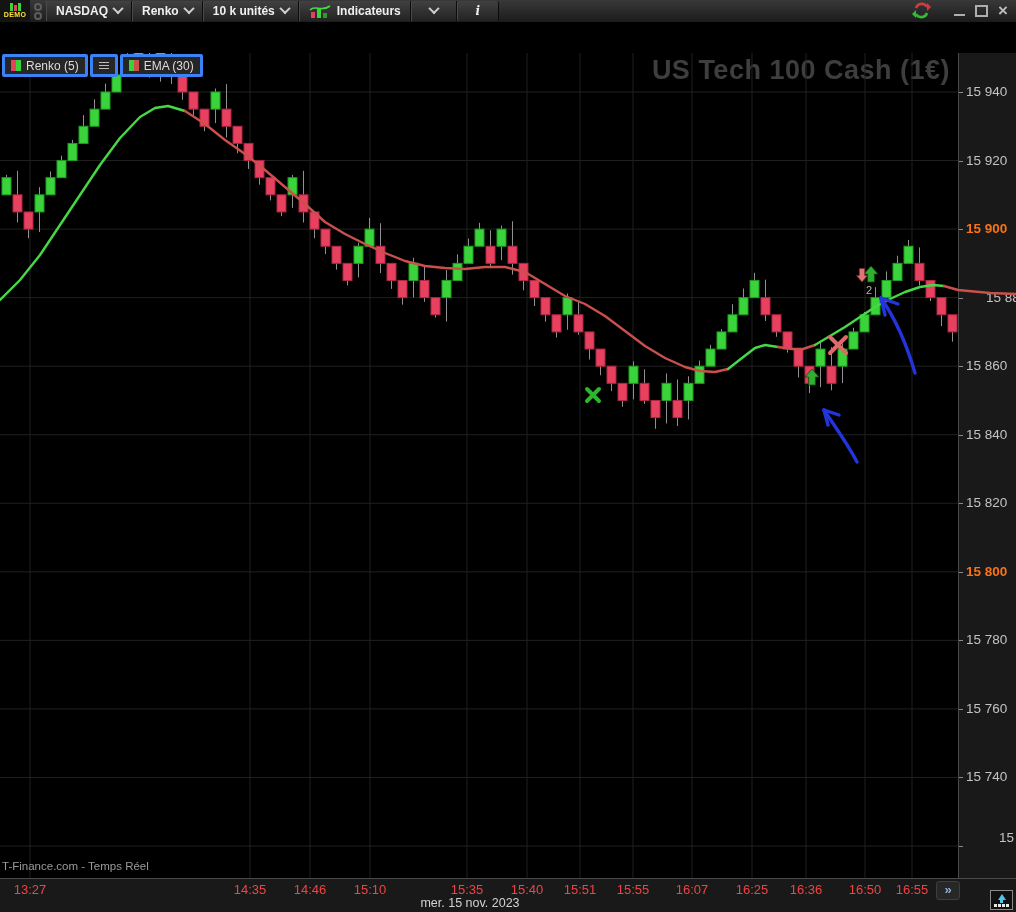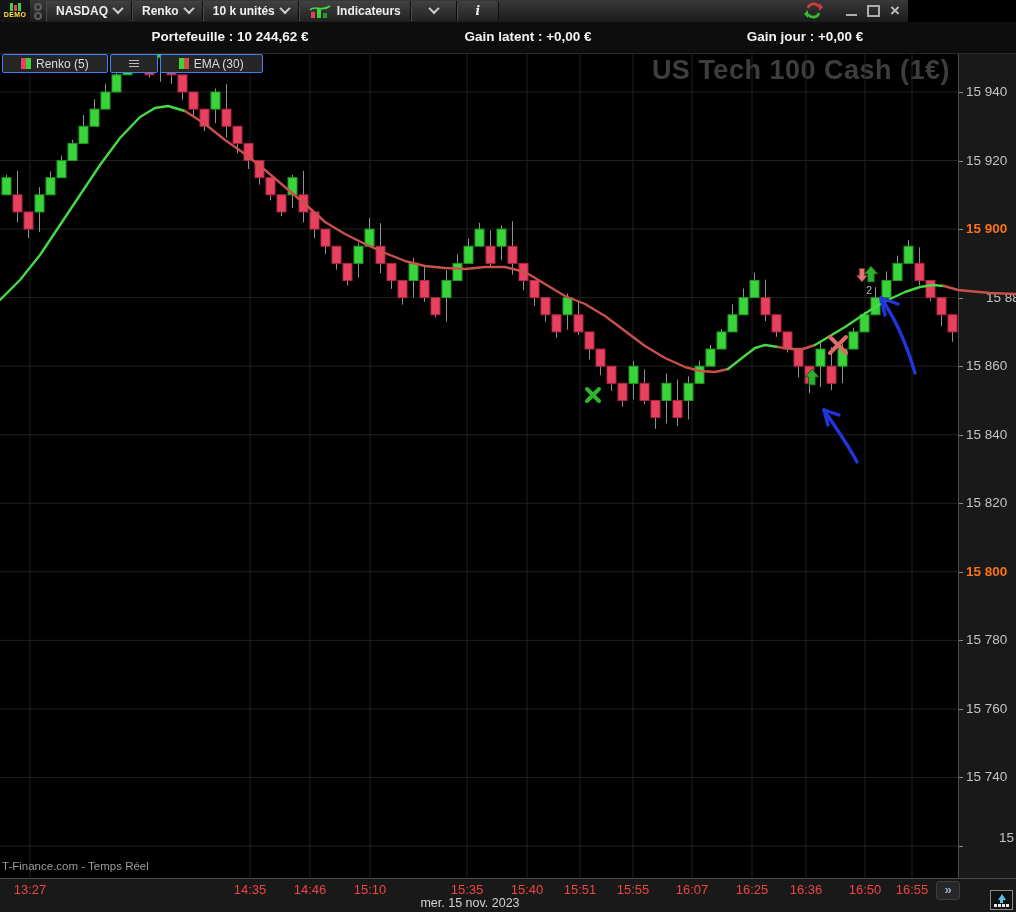--- a/index.html
+++ b/index.html
@@ -1,20 +1,20 @@
 <!DOCTYPE html>
 <html><head>
 <meta charset="utf-8">
 <style>
   html,body{margin:0;padding:0;background:#000;}
   #app{position:relative;width:1016px;height:912px;background:#000;overflow:hidden;
        font-family:"Liberation Sans",sans-serif;-webkit-font-smoothing:antialiased;}
 
   
-  #toolbar{position:absolute;left:0;top:0;width:908px;height:22px;
+  #toolbar{position:absolute;left:0;top:0;width:1016px;height:22px;
     background:linear-gradient(#383838,#1c1c1c);display:flex;align-items:center;z-index:5;}
   .tb-btn{height:20px;display:flex;align-items:center;gap:6px;padding:0 9px;
     background:linear-gradient(#414141,#232323);border-right:1px solid #0c0c0c;border-left:1px solid #4a4a4a;
     color:#efefef;font-size:12px;font-weight:bold;cursor:default;white-space:nowrap;}
   .chev{width:6px;height:6px;border-right:2px solid #cfcfcf;border-bottom:2px solid #cfcfcf;
     transform:rotate(45deg) translate(-1px,-1px);margin-top:-3px;}
   #demo-logo{width:30px;height:22px;display:flex;flex-direction:column;align-items:center;justify-content:center;background:#141414;}
   #demo-logo .bars{display:flex;gap:1px;align-items:flex-end;height:8px;}
   #demo-logo .bars i{display:block;width:3px;}
   #demo-logo .lbl{color:#ffe23c;font-size:7px;font-weight:bold;letter-spacing:.4px;line-height:8px;}
@@ -35,22 +35,22 @@
 
   
   #chart{position:absolute;left:0;top:53px;width:1016px;height:825px;background:#000;}
   #price-pane{position:absolute;left:958px;top:0;width:58px;height:825px;background:#191919;
     border-left:1px solid #4a4a4a;box-sizing:border-box;z-index:1;}
   .plabel{position:absolute;left:7px;color:#c3c3c3;font-size:13.5px;white-space:nowrap;}
   .plabel.bold{color:#f97316;font-weight:bold;}
   .ptick{position:absolute;left:0;width:4px;height:1px;background:#8a8a8a;}
   #chart-svg{position:absolute;left:0;top:0;z-index:2;}
   #legend{position:absolute;left:2px;top:1px;z-index:3;display:flex;gap:2px;align-items:center;}
-  .pill{display:flex;align-items:center;gap:5px;height:17px;padding:0 18px;background:#262626;
-    border:1px solid #3b82f6;border-radius:2px;color:#dcdcdc;font-size:12px;}
+  .pill{display:flex;align-items:center;gap:5px;height:17px;padding:0 6px;background:#262626;
+    border:3px solid #3b82f6;border-radius:2px;color:#dcdcdc;font-size:12px;}
   .sw{display:flex;width:10px;height:11px;}
   .sw i{flex:1;}
   .hamb{display:flex;flex-direction:column;gap:2px;}
   .hamb i{display:block;width:10px;height:1px;background:#bdbdbd;}
   #chart-title{position:absolute;right:66px;top:2px;z-index:0;color:#3e3e3e;font-size:27px;font-weight:bold;letter-spacing:.5px;}
   #watermark{position:absolute;left:2px;top:807px;z-index:3;color:#9a9a9a;font-size:11.5px;}
 
   
   #time-pane{position:absolute;left:0;top:878px;width:1016px;height:34px;background:#191919;
     border-top:1px solid #4a4a4a;box-sizing:border-box;z-index:3;}
@@ -116,25 +116,20 @@
       <path d="M4,12 A6,6 0 0 0 15,11" stroke="#33bb33" stroke-width="2.6" fill="none"></path>
       <polygon points="4,8 4,16 0,12" fill="#33bb33"></polygon>
     </svg>
     <div id="win-controls">
       <span id="min-glyph"></span>
       <span id="max-glyph"></span>
       <span id="close-glyph">×</span>
     </div>
   </div>
 
-  <div id="account-bar">
-    <span class="acct" style="left:70px">Portefeuille : 10 244,62 €</span>
-    <span class="acct" style="left:368px">Gain latent : +0,00 €</span>
-    <span class="acct" style="left:645px">Gain jour : +0,00 €</span>
-  </div>
 
   <div id="chart">
     <div id="chart-title">US Tech 100 Cash (1€)</div>
     <div id="price-pane">
         <span class="plabel" style="top: 31px;">15 940</span>
         <span class="ptick" style="top: 39px;"></span>
         <span class="plabel" style="top: 99.546px;">15 920</span>
         <span class="ptick" style="top: 107.546px;"></span>
         <span class="plabel bold" style="top: 168.092px;">15 900</span>
         <span class="ptick" style="top: 176.092px;"></span>

